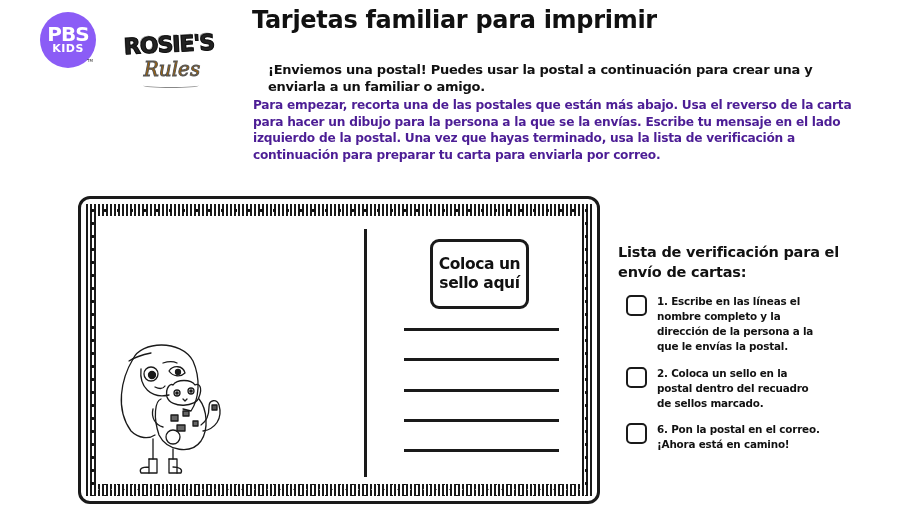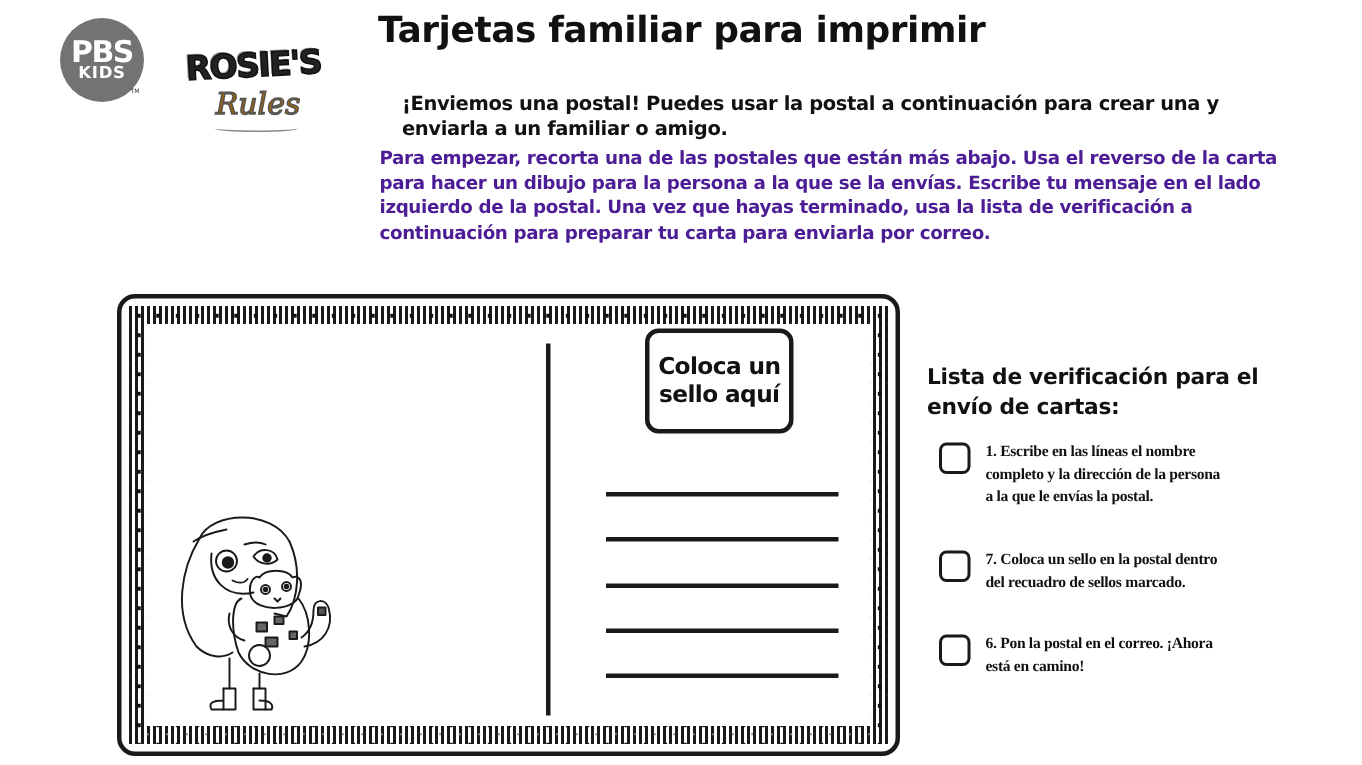--- a/index.html
+++ b/index.html
@@ -1,21 +1,21 @@
 <!DOCTYPE html>
 <html><head>
 <meta charset="utf-8">
 <style>
   html, body { margin: 0; padding: 0; background: #ffffff; }
   body { width: 908px; height: 510px; position: relative; overflow: hidden;
          font-family: "DejaVu Sans", sans-serif; color: #1a1a1a; }
 
   
   .pbs-logo { position: absolute; left: 40px; top: 12px; width: 56px; height: 56px;
-              border-radius: 50%; background: #737373; color: #fff;
+              border-radius: 50%; background: #8b5cf6; color: #fff;
               display: flex; flex-direction: column; align-items: center; justify-content: center; }
   .pbs-logo .pbs { font-weight: bold; font-size: 20px; line-height: 18px; letter-spacing: -1px; }
   .pbs-logo .kids { font-weight: bold; font-size: 11px; line-height: 12px; letter-spacing: 0.5px; text-align: center; }
   .pbs-tm { position: absolute; left: 87px; top: 58px; font-size: 4px; color: #333; }
 
   .show-logo { position: absolute; left: 107px; top: 30px; width: 124px; height: 60px; }
   .show-logo .rosies { position: absolute; left: 0; top: 2px; width: 124px; text-align: center;
         font-family: "DejaVu Sans", sans-serif; font-weight: bold; font-size: 22px; letter-spacing: -1px;
         color: #222; -webkit-text-stroke: 1px #111; text-shadow: 0 0 0 #000, 2px 2px 0 #fff, -1px -1px 0 #999;
         transform: rotate(-3deg); }
@@ -40,37 +40,37 @@
               border: 12px solid transparent; box-sizing: border-box;
               border-image: repeating-linear-gradient(90deg, #1a1a1a 0 2px, #fff 2px 4px) 12;
               background: transparent; }
   .floral-border::before { content: ""; position: absolute; inset: -12px;
               background:
                 radial-gradient(circle, #111 1.4px, transparent 1.6px) 0 0 / 13px 13px,
                 radial-gradient(circle, #888 0.8px, transparent 1px) 6px 6px / 13px 13px;
               -webkit-mask: linear-gradient(#000,#000) content-box, linear-gradient(#000,#000);
               -webkit-mask-composite: xor; mask-composite: exclude; padding: 12px; }
   .divider { position: absolute; left: 283px; top: 30px; width: 3px; height: 248px; background: #1a1a1a; }
-  .stamp-box { position: absolute; left: 349px; top: 20px; width: 99px; height: 70px;
+  .stamp-box { position: absolute; left: 349px; top: 40px; width: 99px; height: 70px;
                border: 3px solid #1a1a1a; border-radius: 9px; box-sizing: border-box;
                display: flex; align-items: center; justify-content: center; text-align: center; }
   .stamp-label { font-size: 15.5px; font-weight: bold; line-height: 19px; color: #111; letter-spacing: -0.4px;
                  width: 90px; }
   .address-line { position: absolute; left: 323px; width: 155px; height: 3px; background: #1a1a1a; }
 
   .character { position: absolute; left: 30px; top: 140px; width: 130px; height: 140px; }
 
   
   .checklist { position: absolute; left: 618px; top: 242px; width: 235px; }
   .checklist-title { margin: 0; text-align: left; font-size: 14.5px; font-weight: bold; line-height: 20px;
                      color: #111; letter-spacing: -0.2px; }
   .check-item { position: absolute; left: 8px; display: flex; align-items: flex-start; }
   .checkbox { width: 17px; height: 17px; border: 2.5px solid #1a1a1a; border-radius: 5px; flex: none;
               margin-right: 10px; margin-top: 1px; background: #fff; }
-  .check-text { font-size: 10.4px; font-weight: bold; line-height: 15px; color: #111; letter-spacing: -0.2px; font-family: Liberation Serif, serif; }
+  .check-text { font-size: 10.4px; font-weight: bold; line-height: 15px; color: #111; letter-spacing: -0.2px; }
 </style>
 </head>
 <body>
 
 <div class="pbs-logo">
   <span class="pbs">PBS</span>
   <span class="kids">KIDS</span>
 </div>
 <span class="pbs-tm">TM</span>
 
@@ -143,20 +143,20 @@
 <div class="checklist">
   <h2 class="checklist-title">Lista de verificación para el envío de cartas:</h2>
 
   <div class="check-item" style="top:52px; width:190px;">
     <span class="checkbox"></span>
     <span class="check-text">1. Escribe en las líneas el nombre completo y la dirección de la persona a la que le envías la postal.</span>
   </div>
 
   <div class="check-item" style="top:124px; width:190px;">
     <span class="checkbox"></span>
-    <span class="check-text">7. Coloca un sello en la postal dentro del recuadro de sellos marcado.</span>
+    <span class="check-text">2. Coloca un sello en la postal dentro del recuadro de sellos marcado.</span>
   </div>
 
   <div class="check-item" style="top:180px; width:200px;">
     <span class="checkbox"></span>
     <span class="check-text">6. Pon la postal en el correo. ¡Ahora está en camino!</span>
   </div>
 </div>
 
 </body></html>

